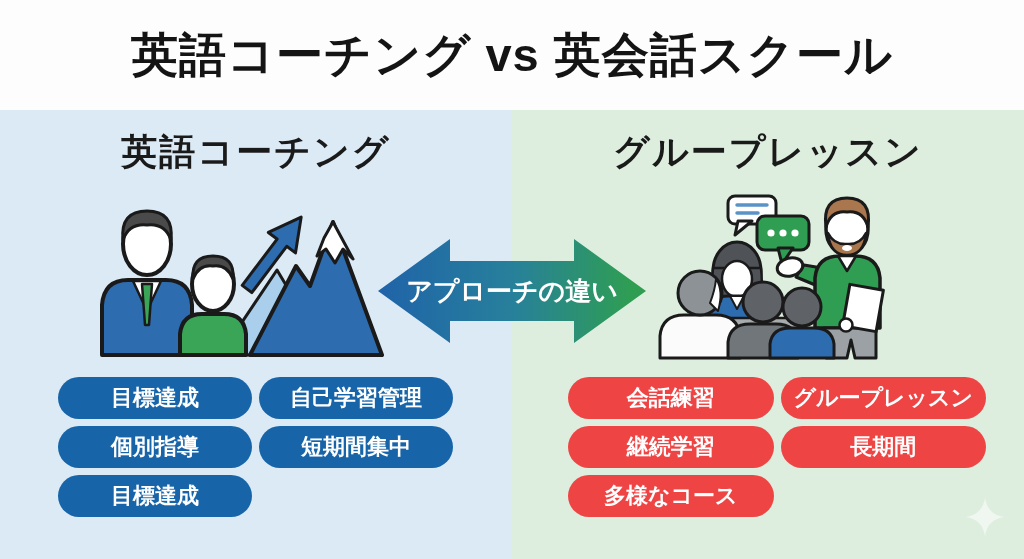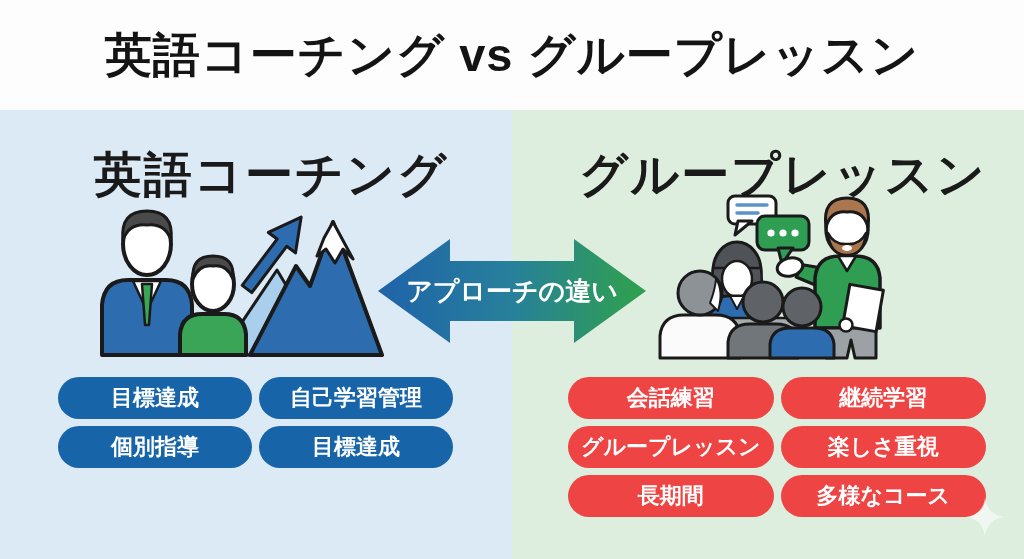--- a/index.html
+++ b/index.html
@@ -10,22 +10,22 @@
   }
   .main-title {
     position: absolute; top: 0; left: 0; width: 1024px; height: 110px;
     display: flex; align-items: center; justify-content: center;
     font-size: 47px; font-weight: 900; color: #141414; letter-spacing: 1px;
   }
   .panel { position: absolute; top: 110px; width: 512px; height: 449px; }
   .panel-left  { left: 0;     background: #dceaf6; }
   .panel-right { left: 512px; background: #ddeede; }
   .panel-heading {
-    position: absolute; top: 18px; left: 0; width: 100%; margin: 15px;
-    text-align: center; font-size: 48px; font-weight: 800; color: #1a1a1a;
+    position: absolute; top: 18px; left: 0; width: 100%; margin: 0;
+    text-align: center; font-size: 36px; font-weight: 800; color: #1a1a1a;
     letter-spacing: 2px;
   }
   .illus { position: absolute; }
   .illus-left  { left: 52px;  top: 82px; }
   .illus-right { left: 138px; top: 73px; }
   .pills {
     position: absolute; top: 267px; box-sizing: border-box;
     display: grid; grid-template-columns: 1fr 1fr;
     column-gap: 13px; row-gap: 12px; gap: 7px;
   }
@@ -40,21 +40,21 @@
   .pill-green { background: #ef4444; }
   .divider { position: absolute; left: 376px; top: 238px; width: 272px; height: 106px; }
   .divider text { font-family: "Liberation Sans", "DejaVu Sans", sans-serif; }
   .sparkle { position: absolute; left: 964px; top: 496px; width: 42px; height: 42px; }
 </style>
 </head>
 <body>
 
 <div class="canvas">
 
-  <div class="main-title">英語コーチング vs グループレッスン</div>
+  <div class="main-title">英語コーチング vs 英会話スクール</div>
 
   <section class="panel panel-left">
     <h2 class="panel-heading">英語コーチング</h2>
 
     <svg class="illus illus-left" width="340" height="175" viewBox="0 0 340 175">
       <g stroke="#1a1a1a" stroke-linejoin="round" stroke-linecap="round">
 
         <g>
           <polygon points="168,163 225,78 256,130 256,163" fill="#a9cfec" stroke-width="3"></polygon>
           <polygon points="198,163 244,74 258,94 281,30 330,163" fill="#2e6cb0" stroke-width="4"></polygon>
@@ -78,20 +78,21 @@
           <ellipse cx="161" cy="92" rx="21" ry="27" fill="#ffffff" stroke-width="4"></ellipse>
           <path d="M141,87 Q139,64 161,64 Q183,64 181,87 Q175,72 161,74 Q147,72 141,87 Z" fill="#4a4a4a" stroke-width="3"></path>
         </g>
       </g>
     </svg>
 
     <div class="pills pills-left">
       <div class="pill pill-blue">目標達成</div>
       <div class="pill pill-blue">自己学習管理</div>
       <div class="pill pill-blue">個別指導</div>
+      <div class="pill pill-blue">短期間集中</div>
       <div class="pill pill-blue">目標達成</div>
     </div>
   </section>
 
   <section class="panel panel-right">
     <h2 class="panel-heading">グループレッスン</h2>
 
     <svg class="illus illus-right" width="340" height="180" viewBox="0 0 340 180">
       <g stroke="#1a1a1a" stroke-linejoin="round" stroke-linecap="round">
 
@@ -136,23 +137,22 @@
           <path d="M78,175 L78,159 Q80,141 100,141 L126,141 Q146,141 148,159 L148,175 Z" fill="#71767b" stroke-width="3"></path>
           <circle cx="113" cy="119" r="20" fill="#5f6368" stroke-width="3"></circle>
           <path d="M120,175 L120,161 Q122,145 140,145 L164,145 Q182,145 184,161 L184,175 Z" fill="#2e6cb0" stroke-width="3"></path>
           <circle cx="152" cy="124" r="19" fill="#5f6368" stroke-width="3"></circle>
         </g>
       </g>
     </svg>
 
     <div class="pills pills-right">
       <div class="pill pill-green">会話練習</div>
+      <div class="pill pill-green">グループレッスン</div>
       <div class="pill pill-green">継続学習</div>
-      <div class="pill pill-green">グループレッスン</div>
-      <div class="pill pill-green">楽しさ重視</div>
       <div class="pill pill-green">長期間</div>
       <div class="pill pill-green">多様なコース</div>
     </div>
   </section>
 
   <svg class="divider" viewBox="0 0 272 106">
     <defs>
       <linearGradient id="arrow-grad" x1="0" y1="0" x2="1" y2="0">
         <stop offset="0" stop-color="#1f63a9"></stop>
         <stop offset="0.5" stop-color="#27809b"></stop>

